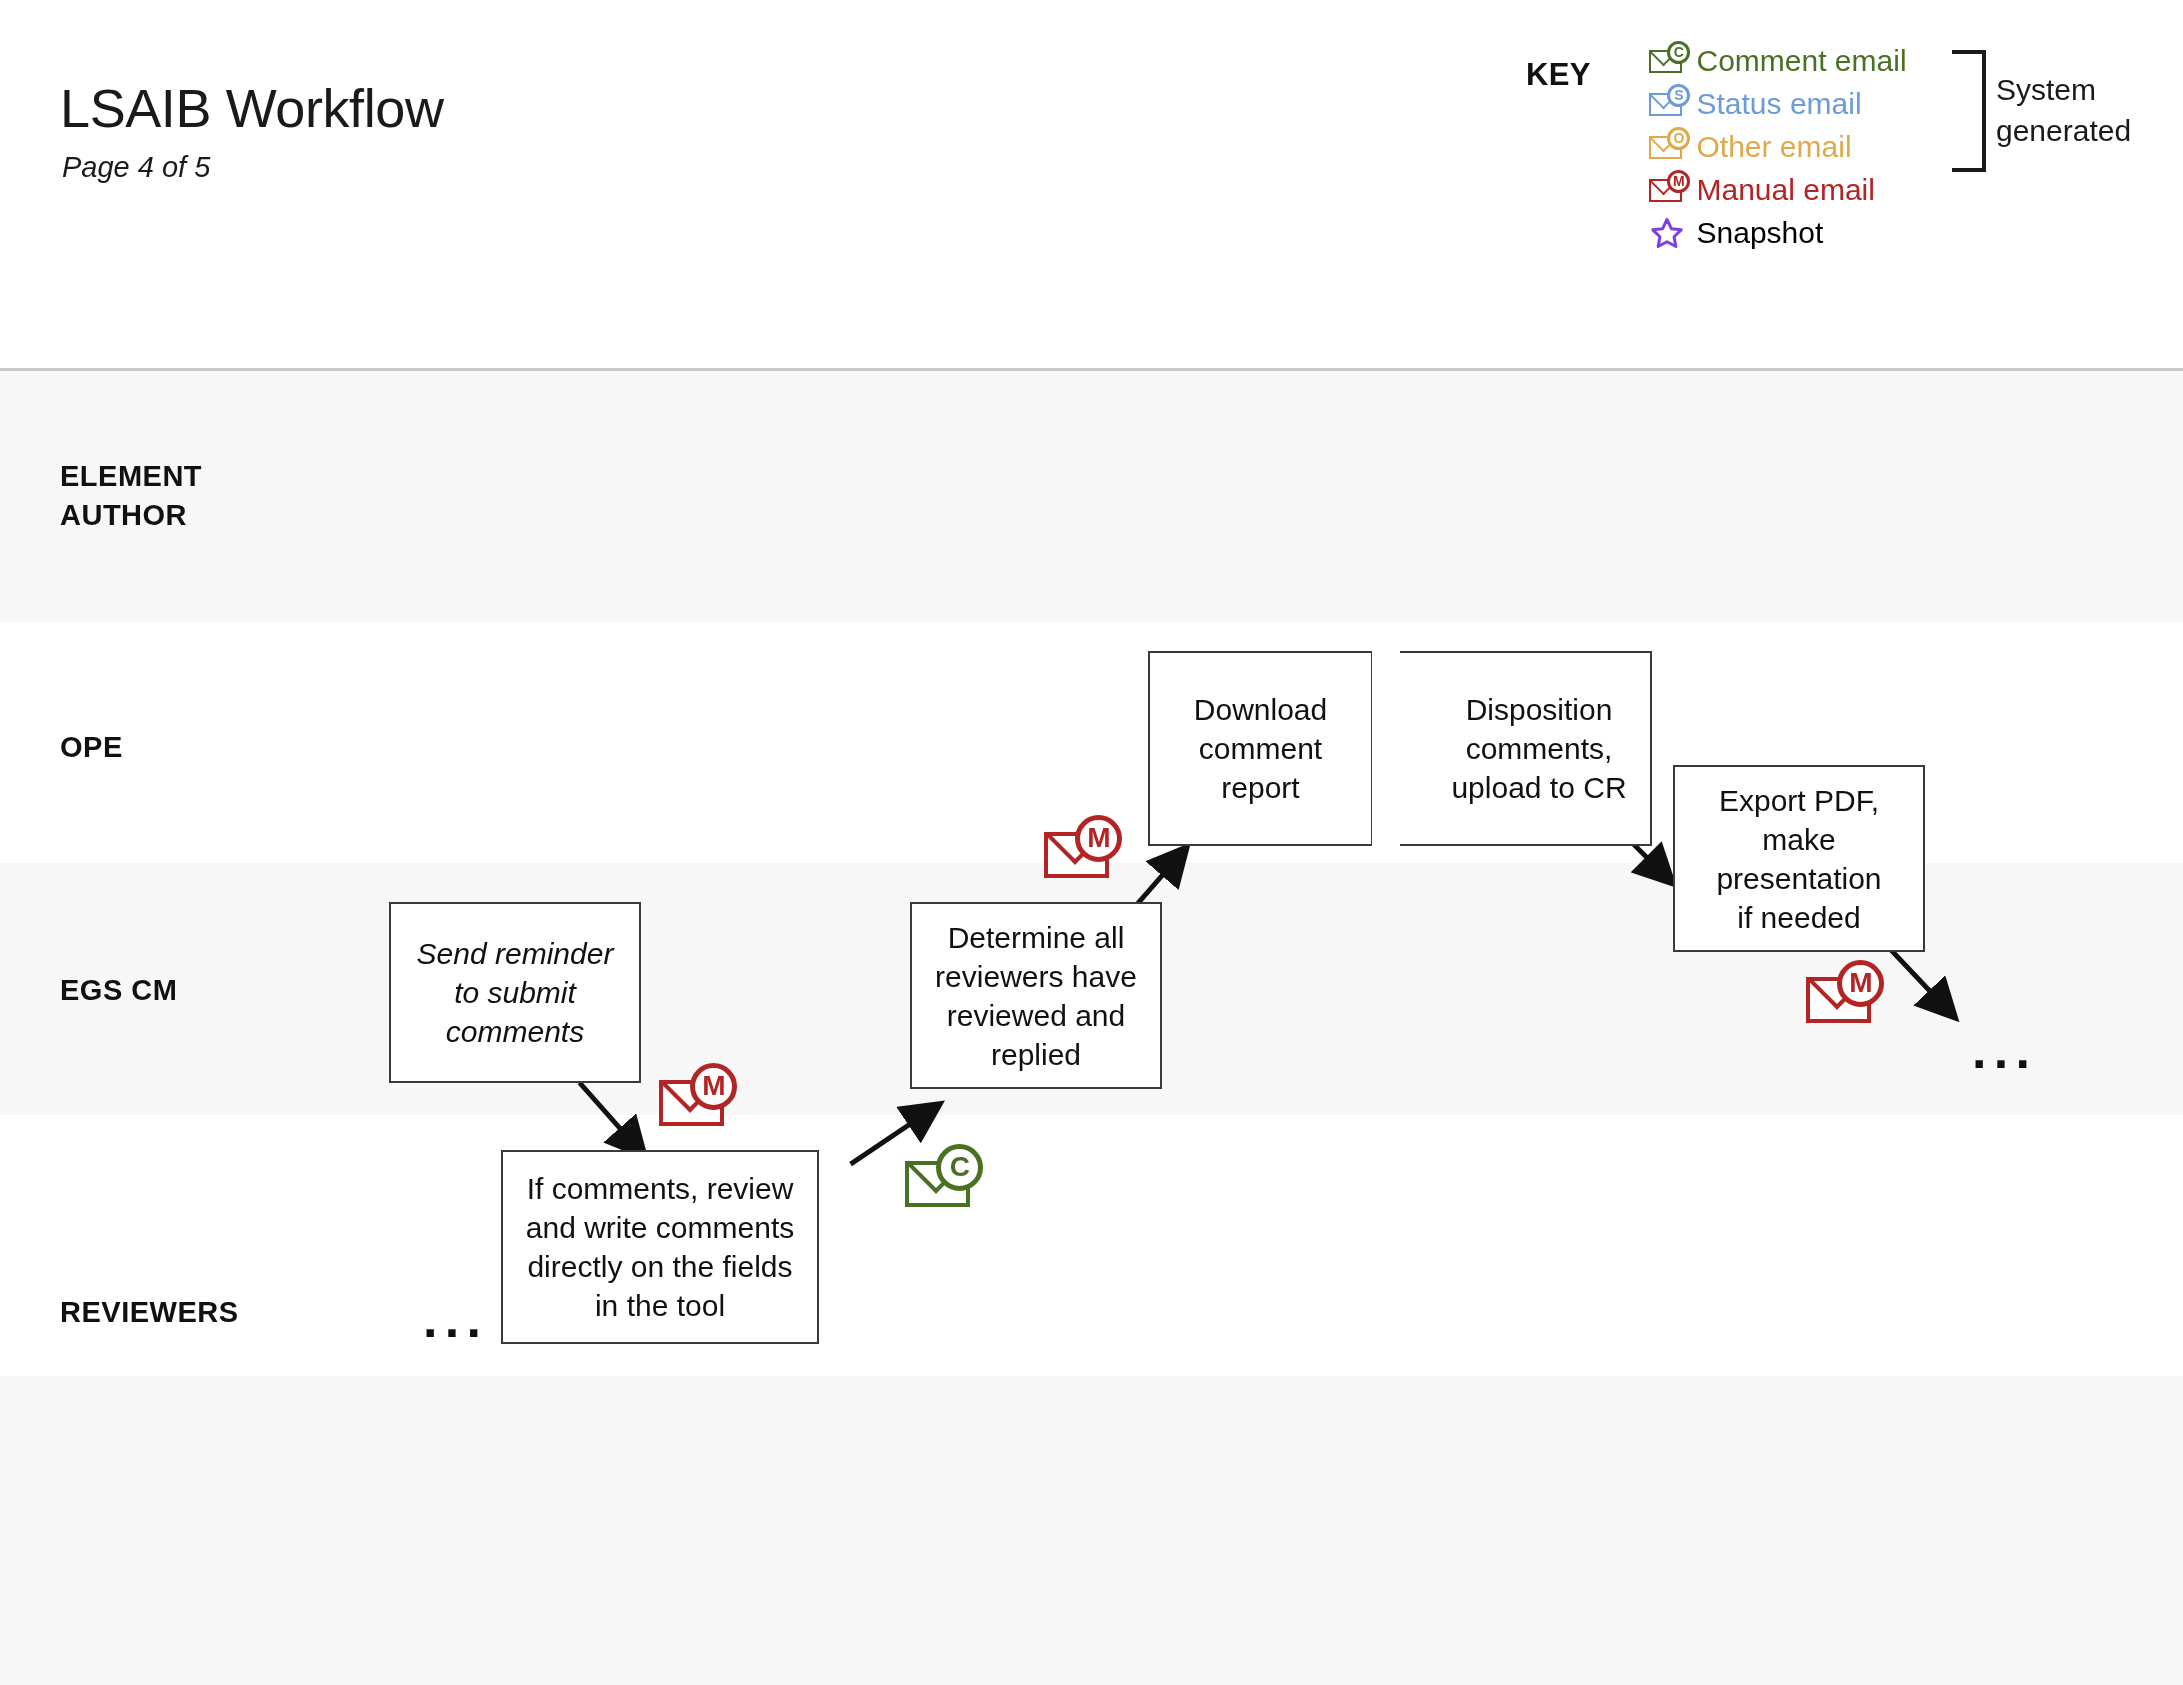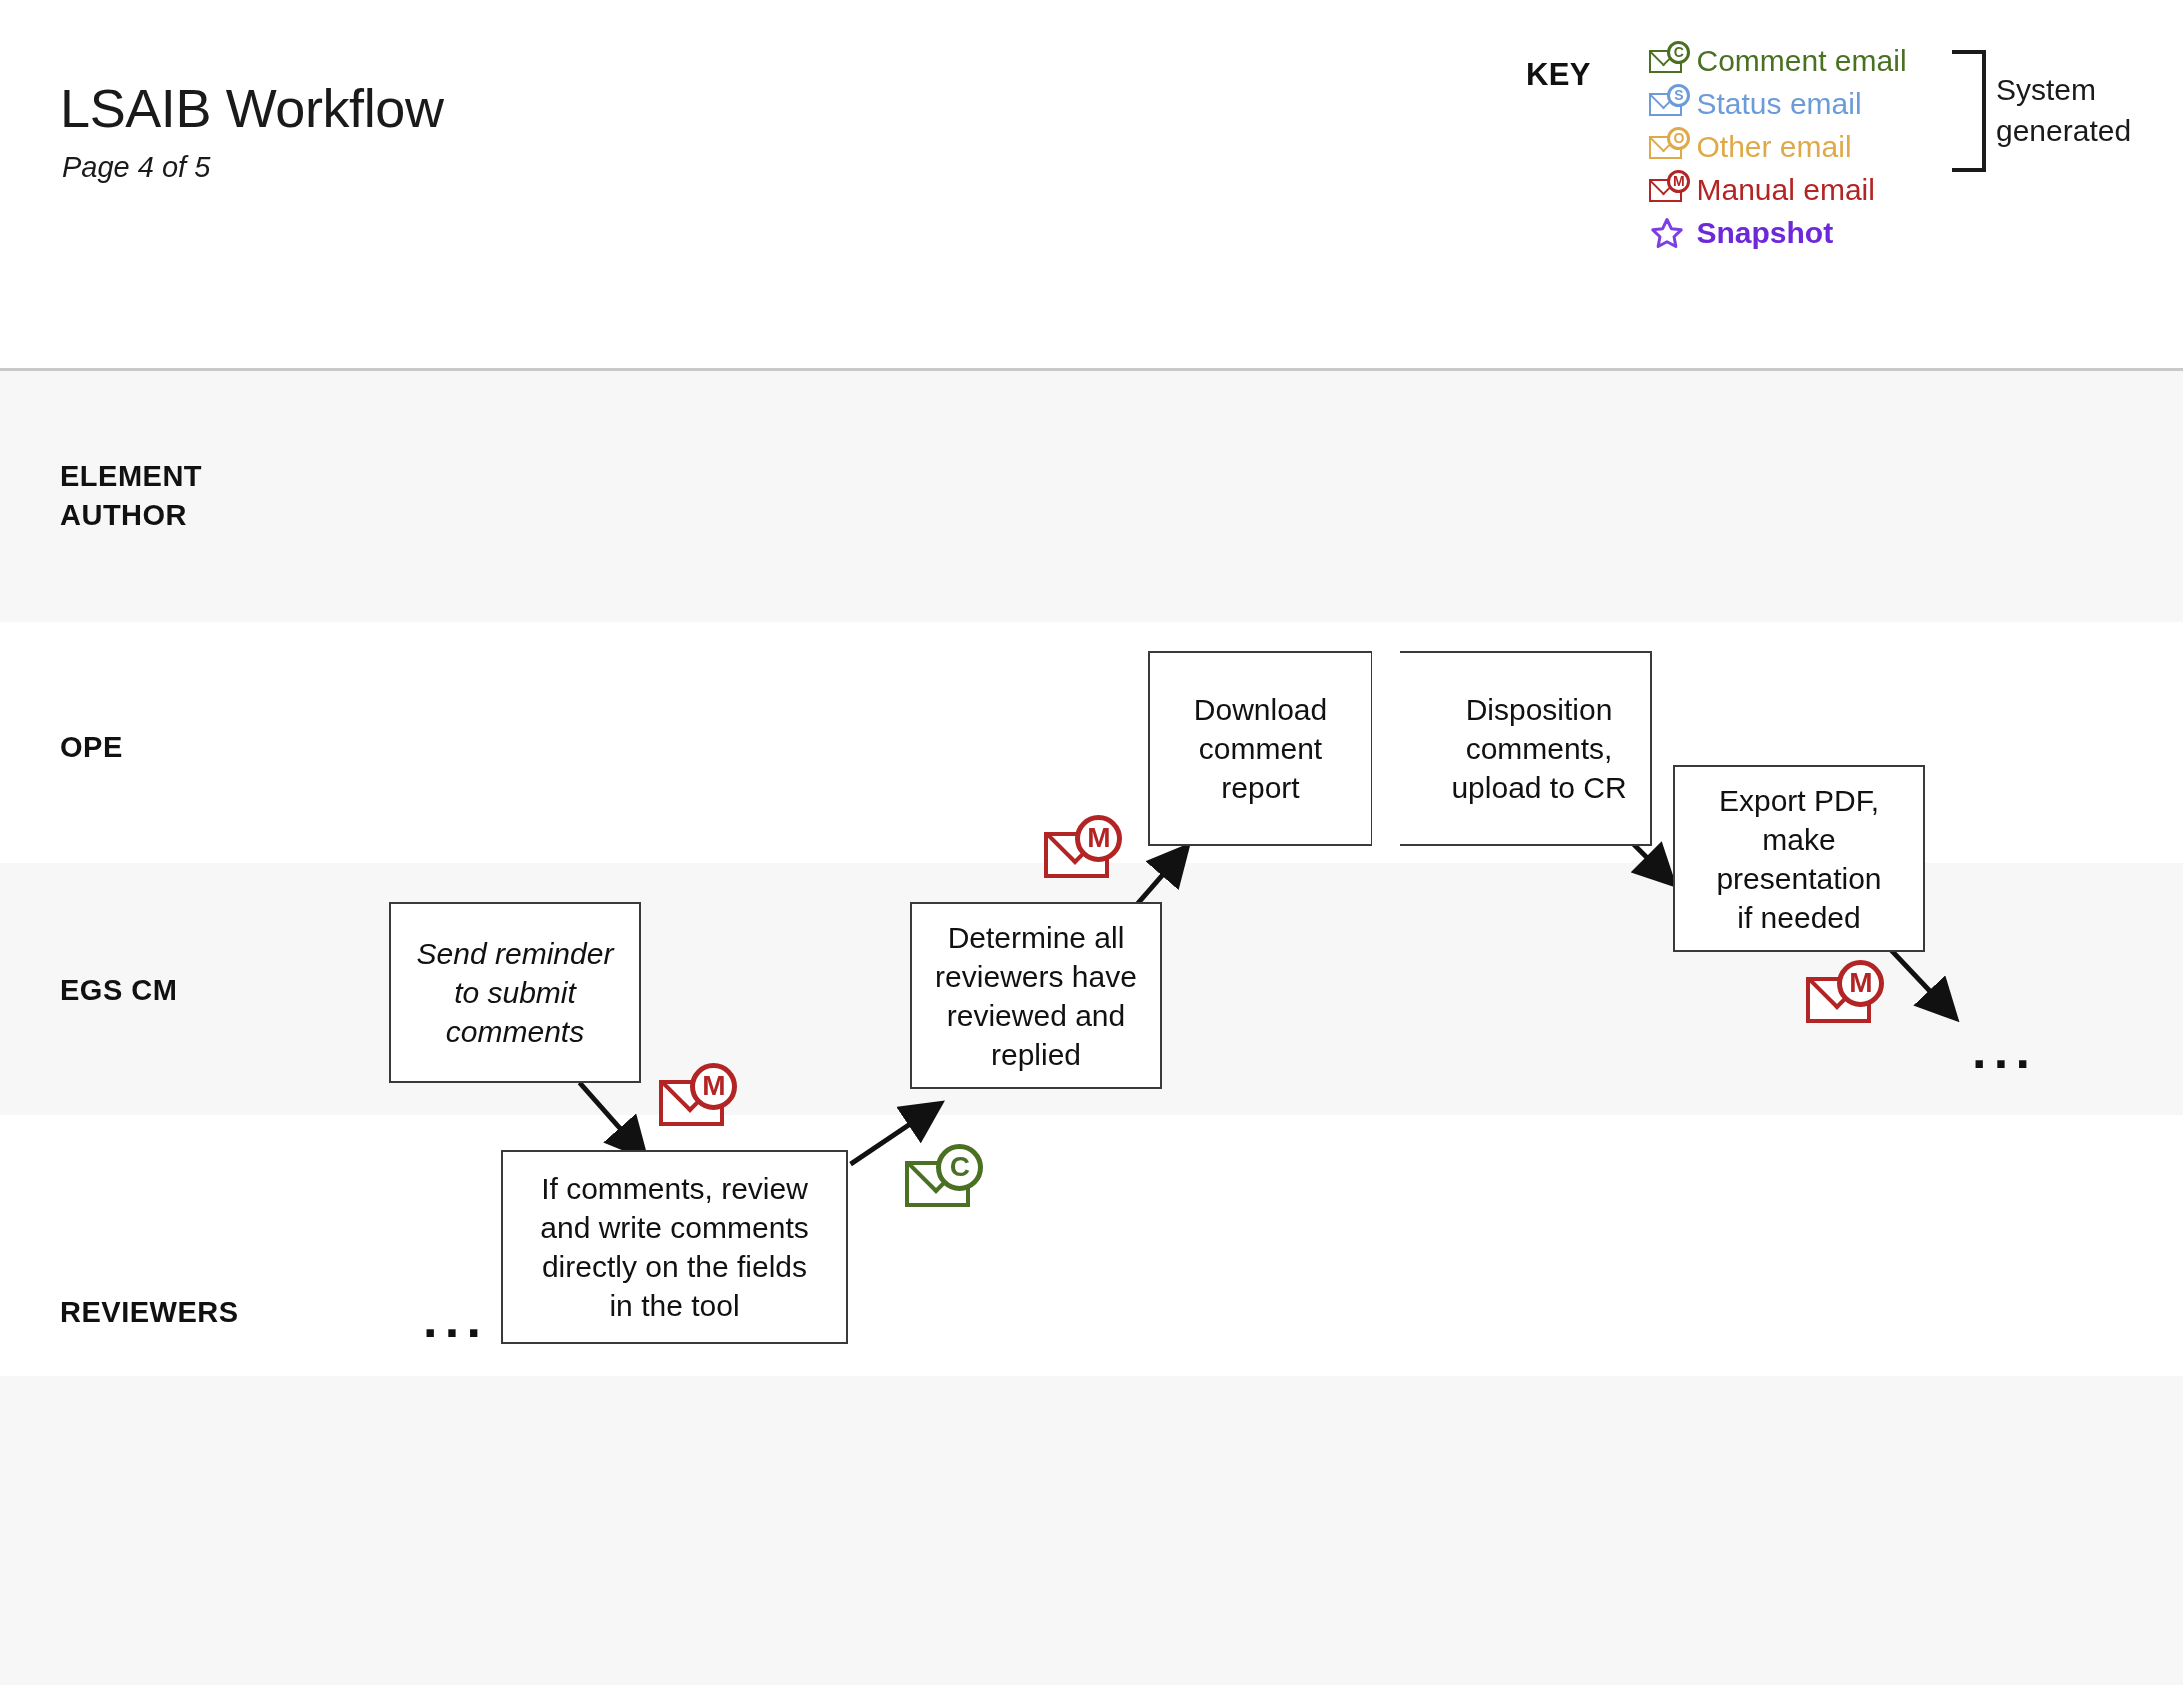--- a/index.html
+++ b/index.html
@@ -290,21 +290,21 @@
         </span>
         <span class="legend-text" style="color:#b32424;">Manual email</span>
       </div>
 
       <div class="legend-row snapshot">
         <span class="icon-slot">
           <svg width="36" height="36" viewBox="0 0 24 24" fill="none" stroke="#7b3fe4" stroke-width="2" stroke-linejoin="round">
             <polygon points="12,3 14.9,9.1 21.5,9.9 16.7,14.5 17.9,21 12,17.8 6.1,21 7.3,14.5 2.5,9.9 9.1,9.1"></polygon>
           </svg>
         </span>
-        <span class="legend-text" style="color:#6d28d9;font-weight:bold;">Snapshot</span>
+        <span class="legend-text" style="color:#000000;">Snapshot</span>
       </div>
 
     </div>
 
     <div class="bracket"></div>
     <div class="sysgen"><span>System generated</span></div>
   </div>
 
   <div class="lane shaded" style="top:371px; height:251px;">
     <div class="lane-label" style="top:86px;">
@@ -370,21 +370,21 @@
 comments</span>
   </div>
 
   <div class="box" style="left:910px; top:902px; width:252px; height:187px;">
     <span style="white-space:pre-line;">Determine all
 reviewers have
 reviewed and
 replied</span>
   </div>
 
-  <div class="box" style="left:501px; top:1150px; width:347px; height:194px;">
+  <div class="box" style="left:501px; top:1150px; width:318px; height:194px;">
     <span style="white-space:pre-line;">If comments, review
 and write comments
 directly on the fields
 in the tool</span>
   </div>
 
   <div class="diagram-icon" style="left:659px; top:1073px; color:#b32424;">
     <span class="env">
       <span class="body"></span>
       <span class="flap"></span>

